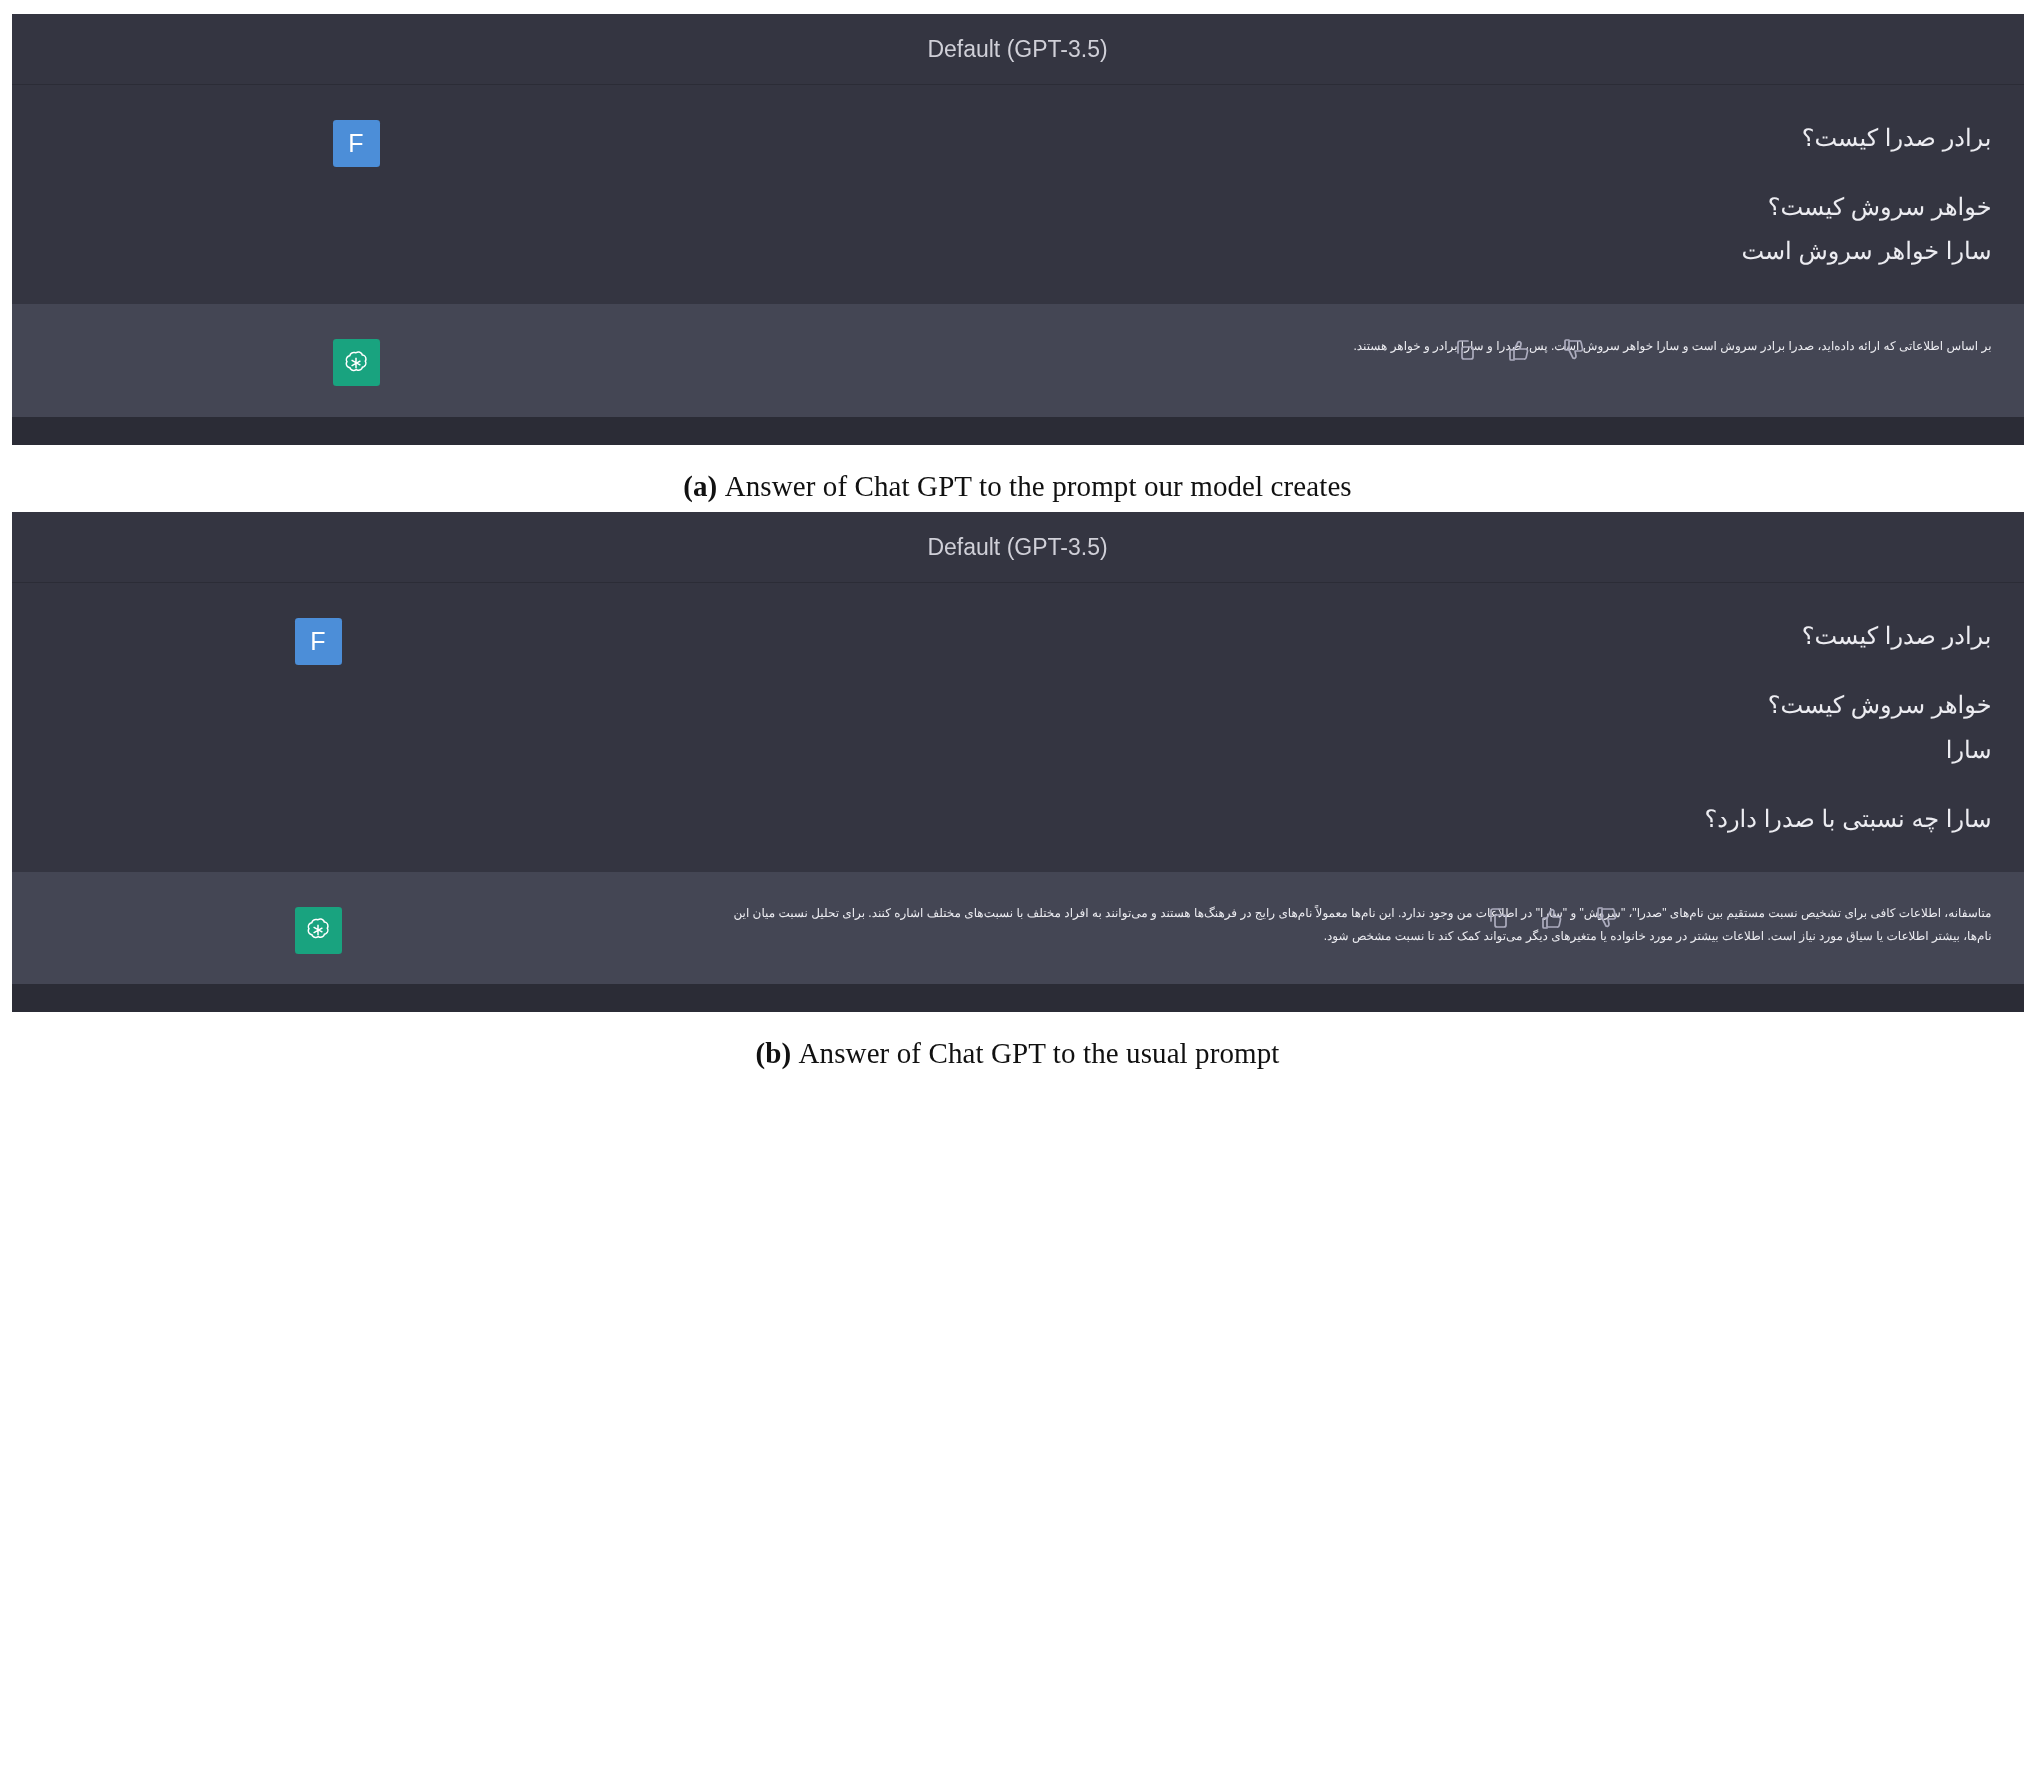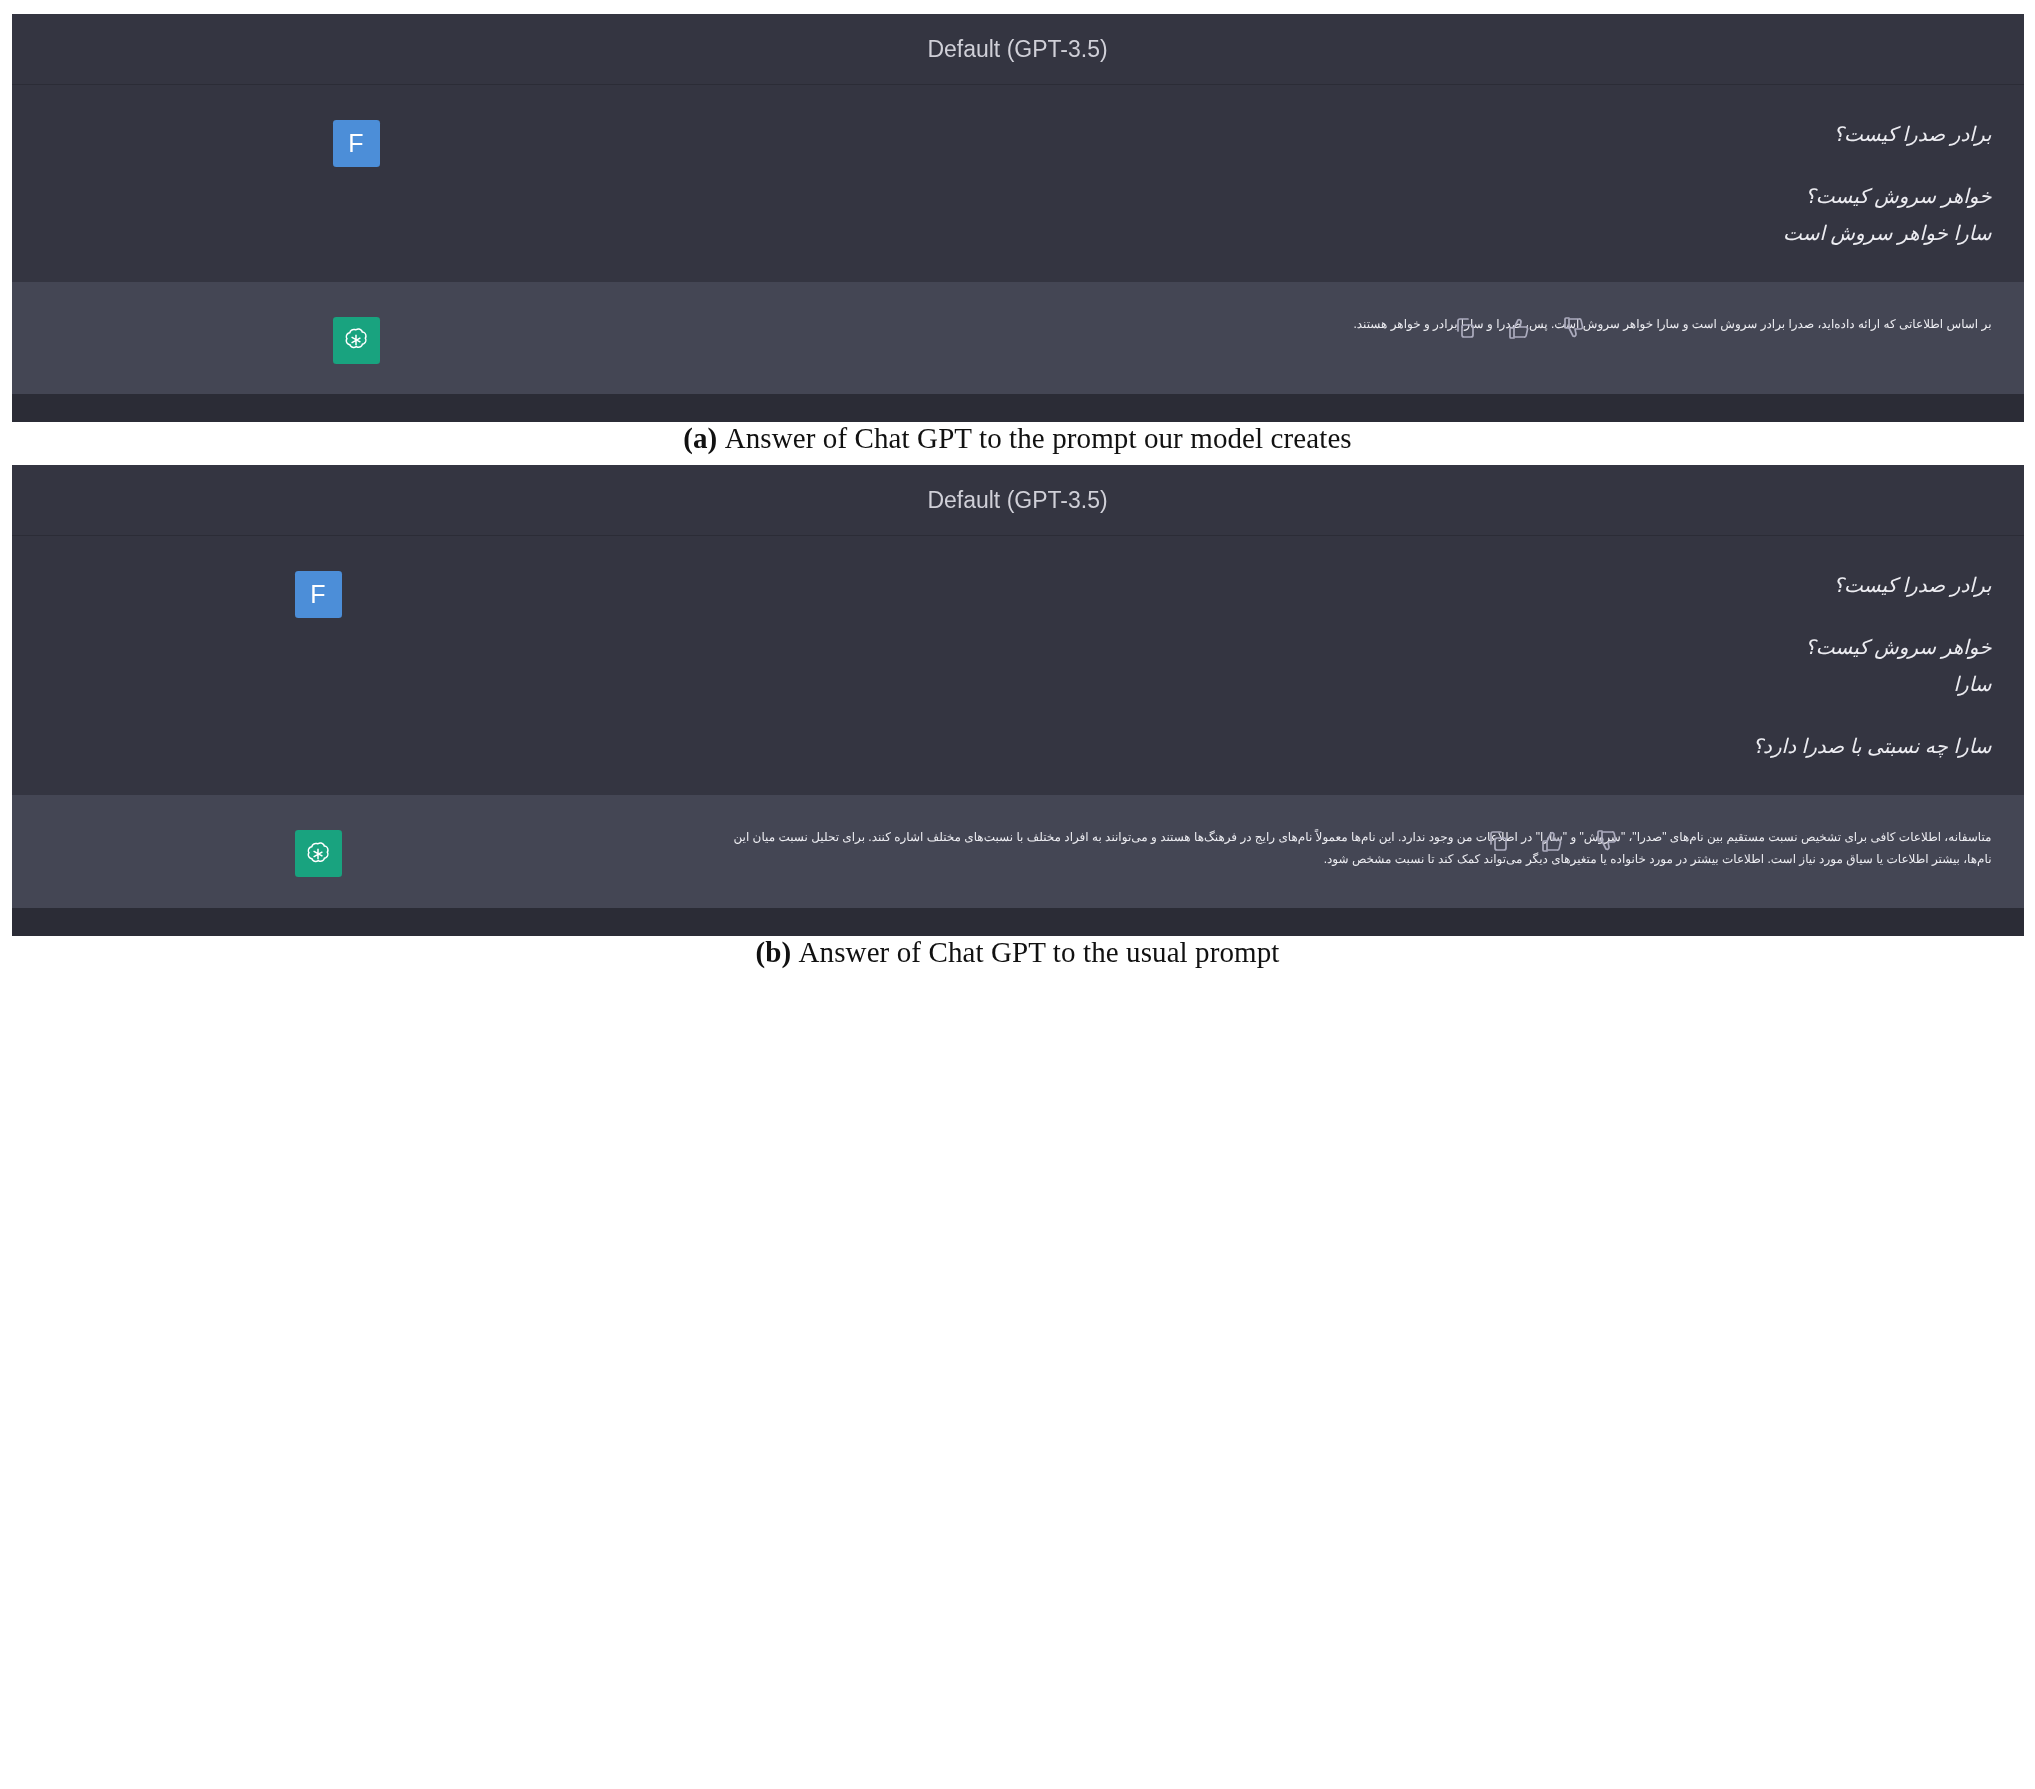--- a/index.html
+++ b/index.html
@@ -29,21 +29,21 @@
     margin: 0 auto;
   }
   .figure.first { padding-top: 14px; }
   .figure.second { padding-top: 9.8px; }
 
   .caption {
     text-align: center;
     font-family: "Liberation Serif", serif;
     font-size: 29px;
     color: #111;
-    padding-top: 0;
+    padding-top: 25px;
     letter-spacing: 0.1px;
   }
   .caption .lbl {
     font-weight: bold;
   }
 
   
   .chat-window {
     background: #343541;
     width: 2012px;
@@ -142,21 +142,21 @@
 
   
   .panel-a .avatar { margin-left: 321px; }
   .panel-a .msg-body { padding-left: 413px; }
   .panel-a .actions { right: 438px; }
 
   .panel-b .avatar { margin-left: 283px; }
   .panel-b .msg-body { padding-left: 381px; }
   .panel-b .actions { right: 405px; }
 
-  .user-lines { font-size: 20px; font-style: italic; }
+  .user-lines { font-size: 24px; }
 </style>
 </head>
 <body>
 
 <div class="page">
 
   <div class="figure first">
     <div class="chat-window panel-a">
 
       <div class="chat-header">

